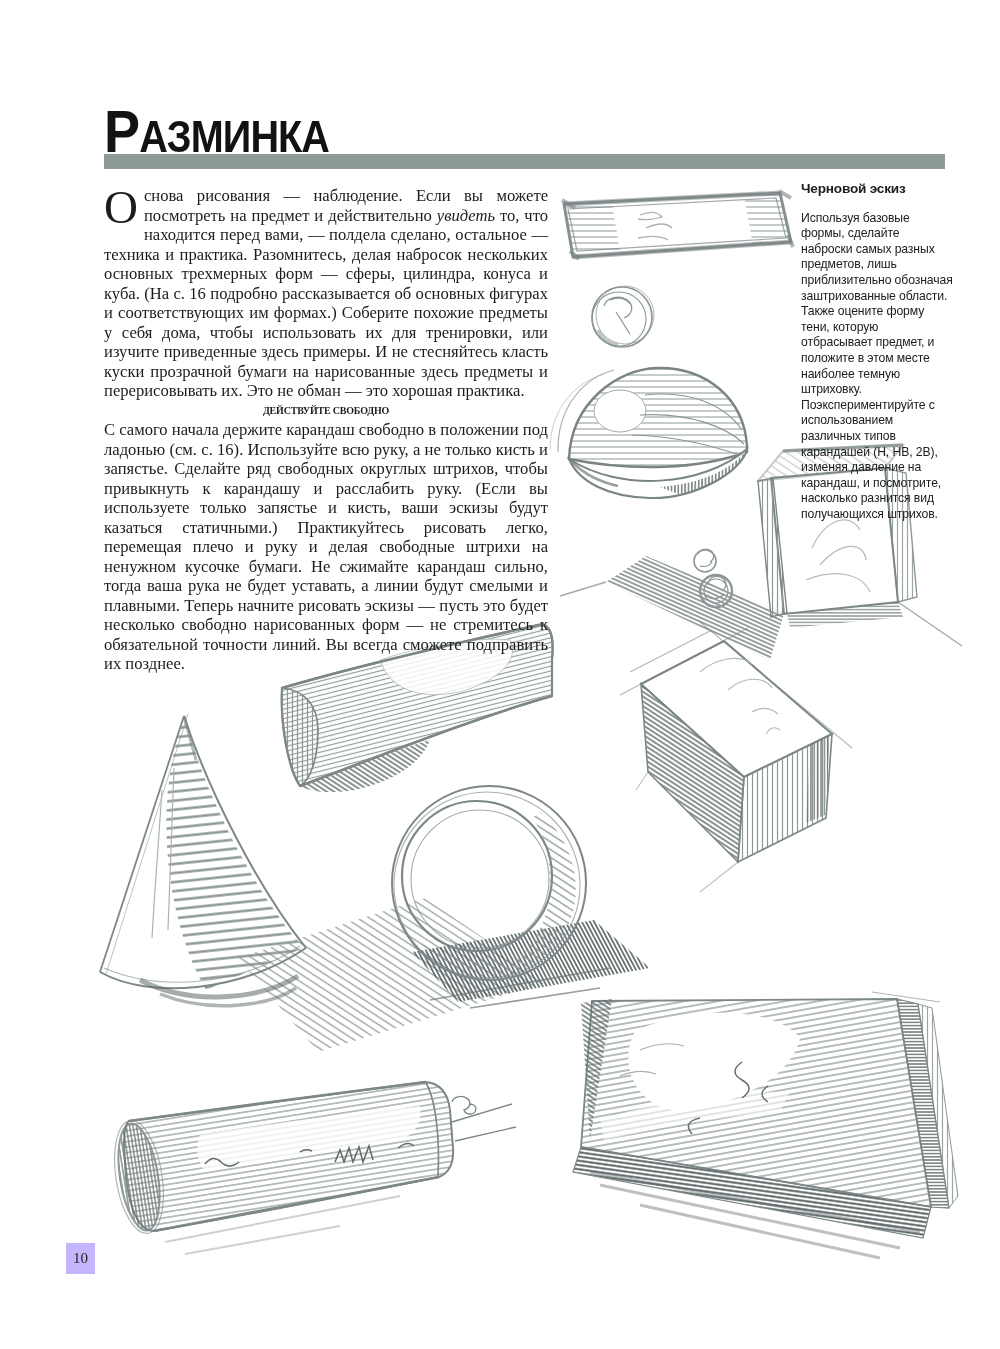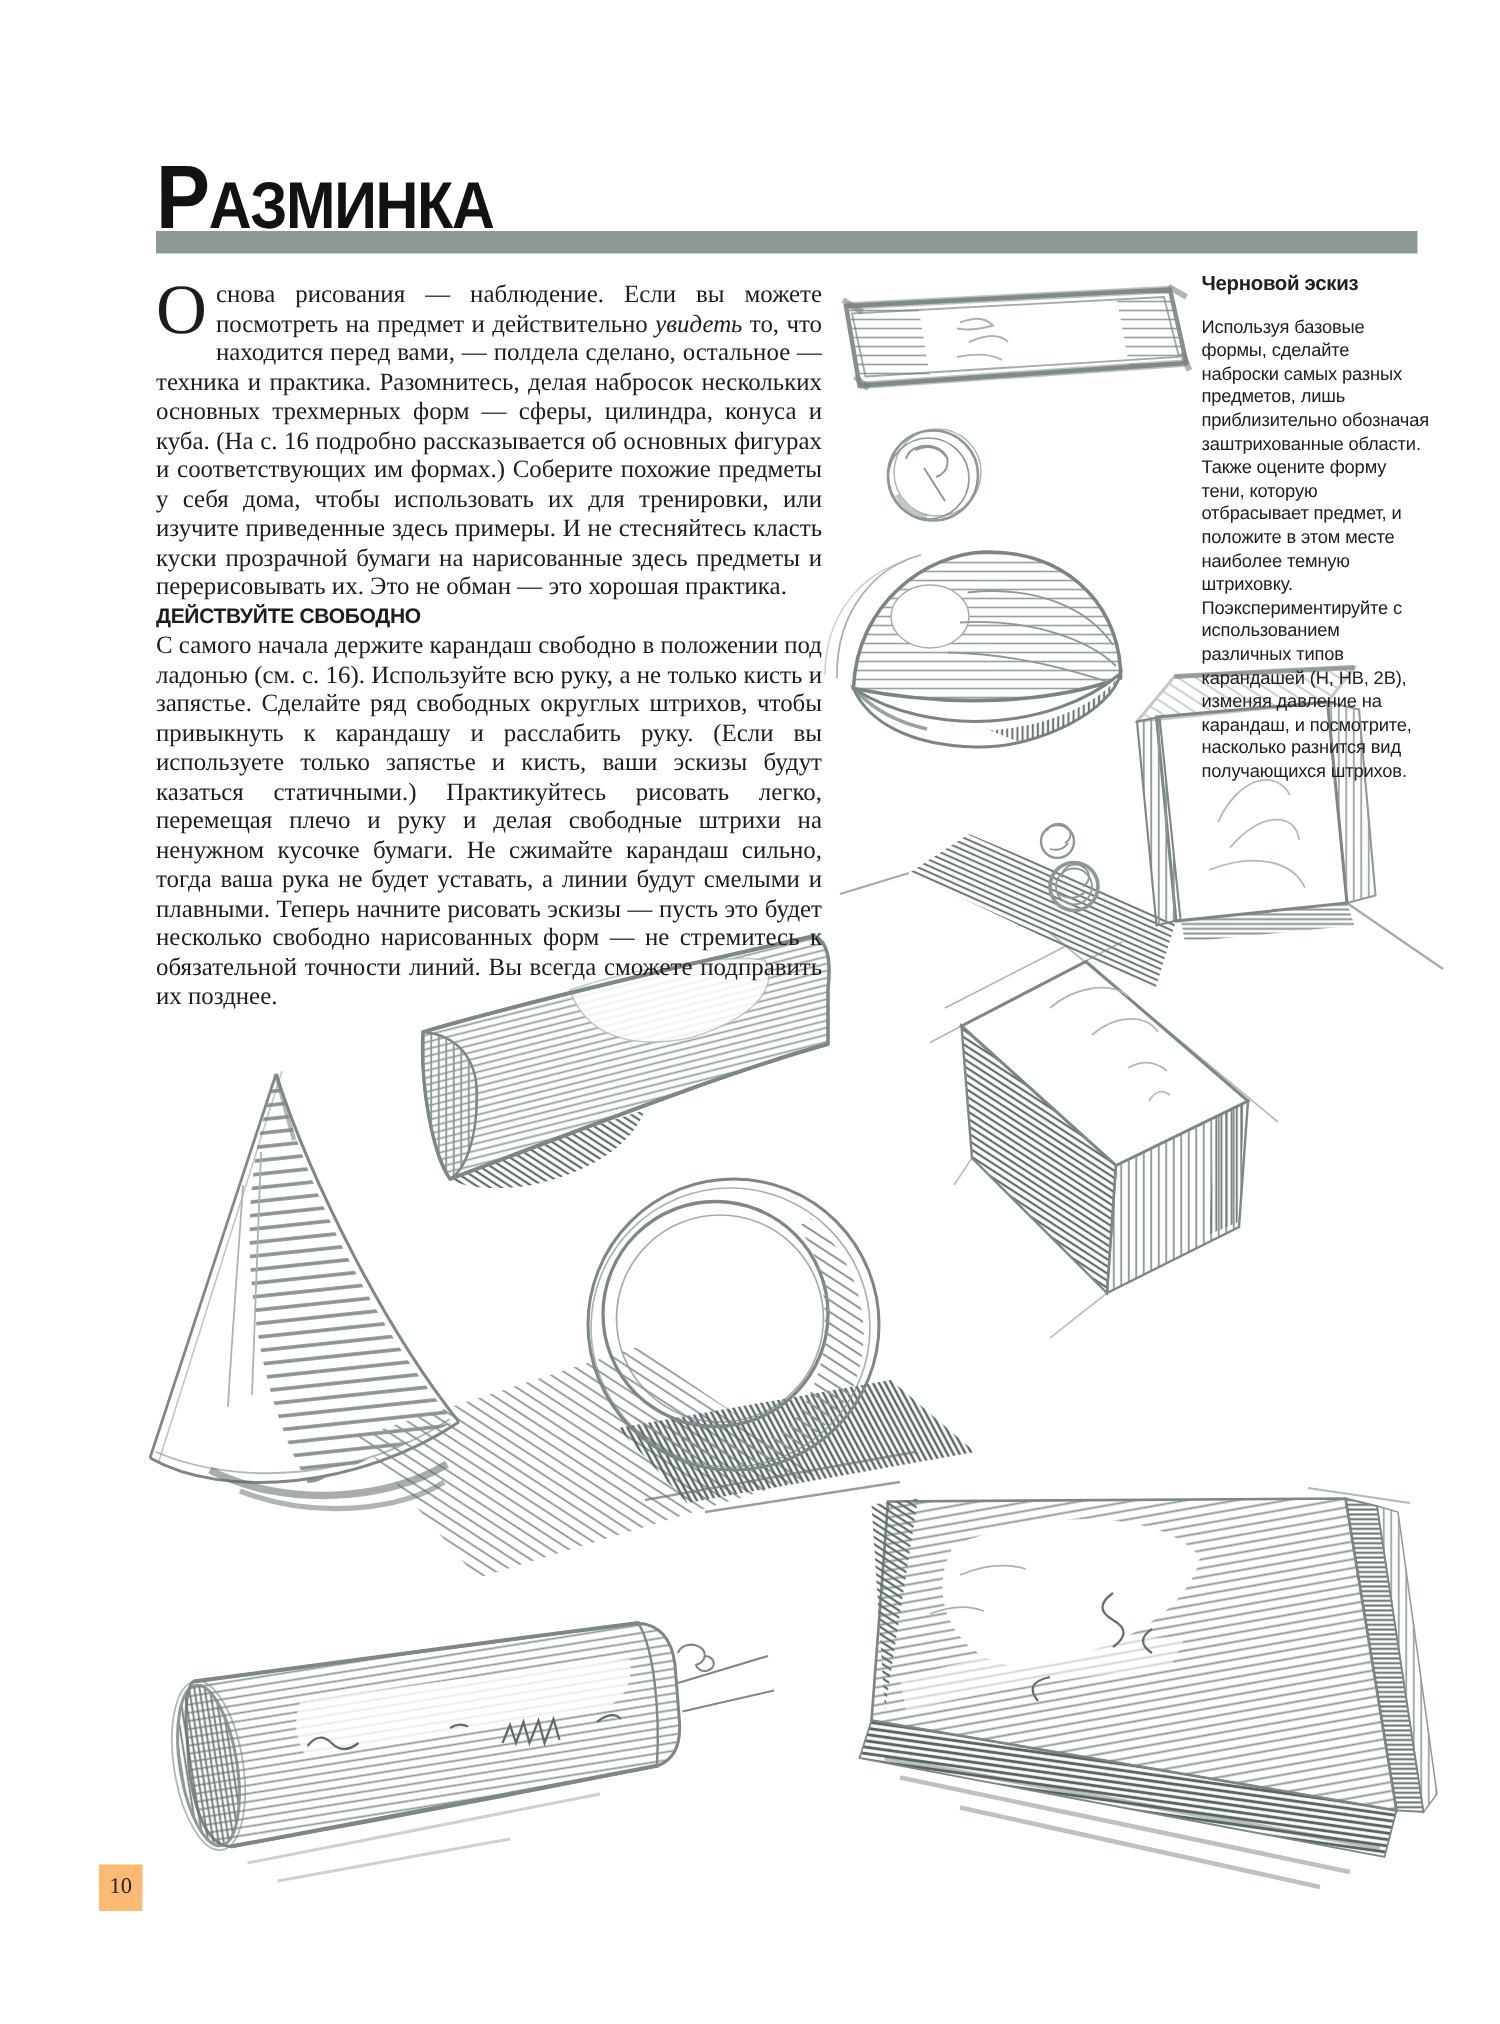--- a/index.html
+++ b/index.html
@@ -18,31 +18,31 @@
   .title .small{font-size:44px;}
   .rule{position:absolute;left:104px;top:154px;width:841px;height:15px;background:#8e9a98;}
   .col{
     position:absolute;left:104px;top:186px;width:444px;
     font-size:16.6px;line-height:19.5px;text-align:justify;
     hyphens:auto;-webkit-hyphens:auto;
   }
   .col p{margin:0;}
   .dropcap{float:left;font-size:47px;line-height:37px;padding:3px 6px 0 0;}
   .subhead{
-    font-family:Liberation Sans, sans-serif;font-weight:bold;font-size:14px;
-    margin:13px 0 3px 0;text-align:left;letter-spacing:-.2px;
+    font-family:Liberation Serif, serif;font-weight:bold;font-size:10px;
+    margin:13px 0 3px 0;text-align:center;letter-spacing:-.2px;
   }
   .sidebar{
     position:absolute;left:801px;top:181px;width:152px;
     font-family:"Liberation Sans", sans-serif;font-size:12.2px;line-height:15.6px;
     color:#202020;letter-spacing:-.1px;
   }
   .sidebar h3{margin:0 0 14px 0;font-size:13.6px;letter-spacing:-.2px;}
   .pagenum{
-    position:absolute;left:66px;top:1243px;width:29px;height:31px;background:#fdba74;
+    position:absolute;left:66px;top:1243px;width:29px;height:31px;background:#c4b5fd;
     display:flex;align-items:center;justify-content:center;font-size:15px;color:#222;
   }
   .sketches{position:absolute;left:0;top:0;width:1000px;height:1349px;pointer-events:none;}
 </style>
 </head>
 <body>
 
 <div class="page">
 
   <svg class="sketches" viewBox="0 0 1000 1349" aria-hidden="true">

